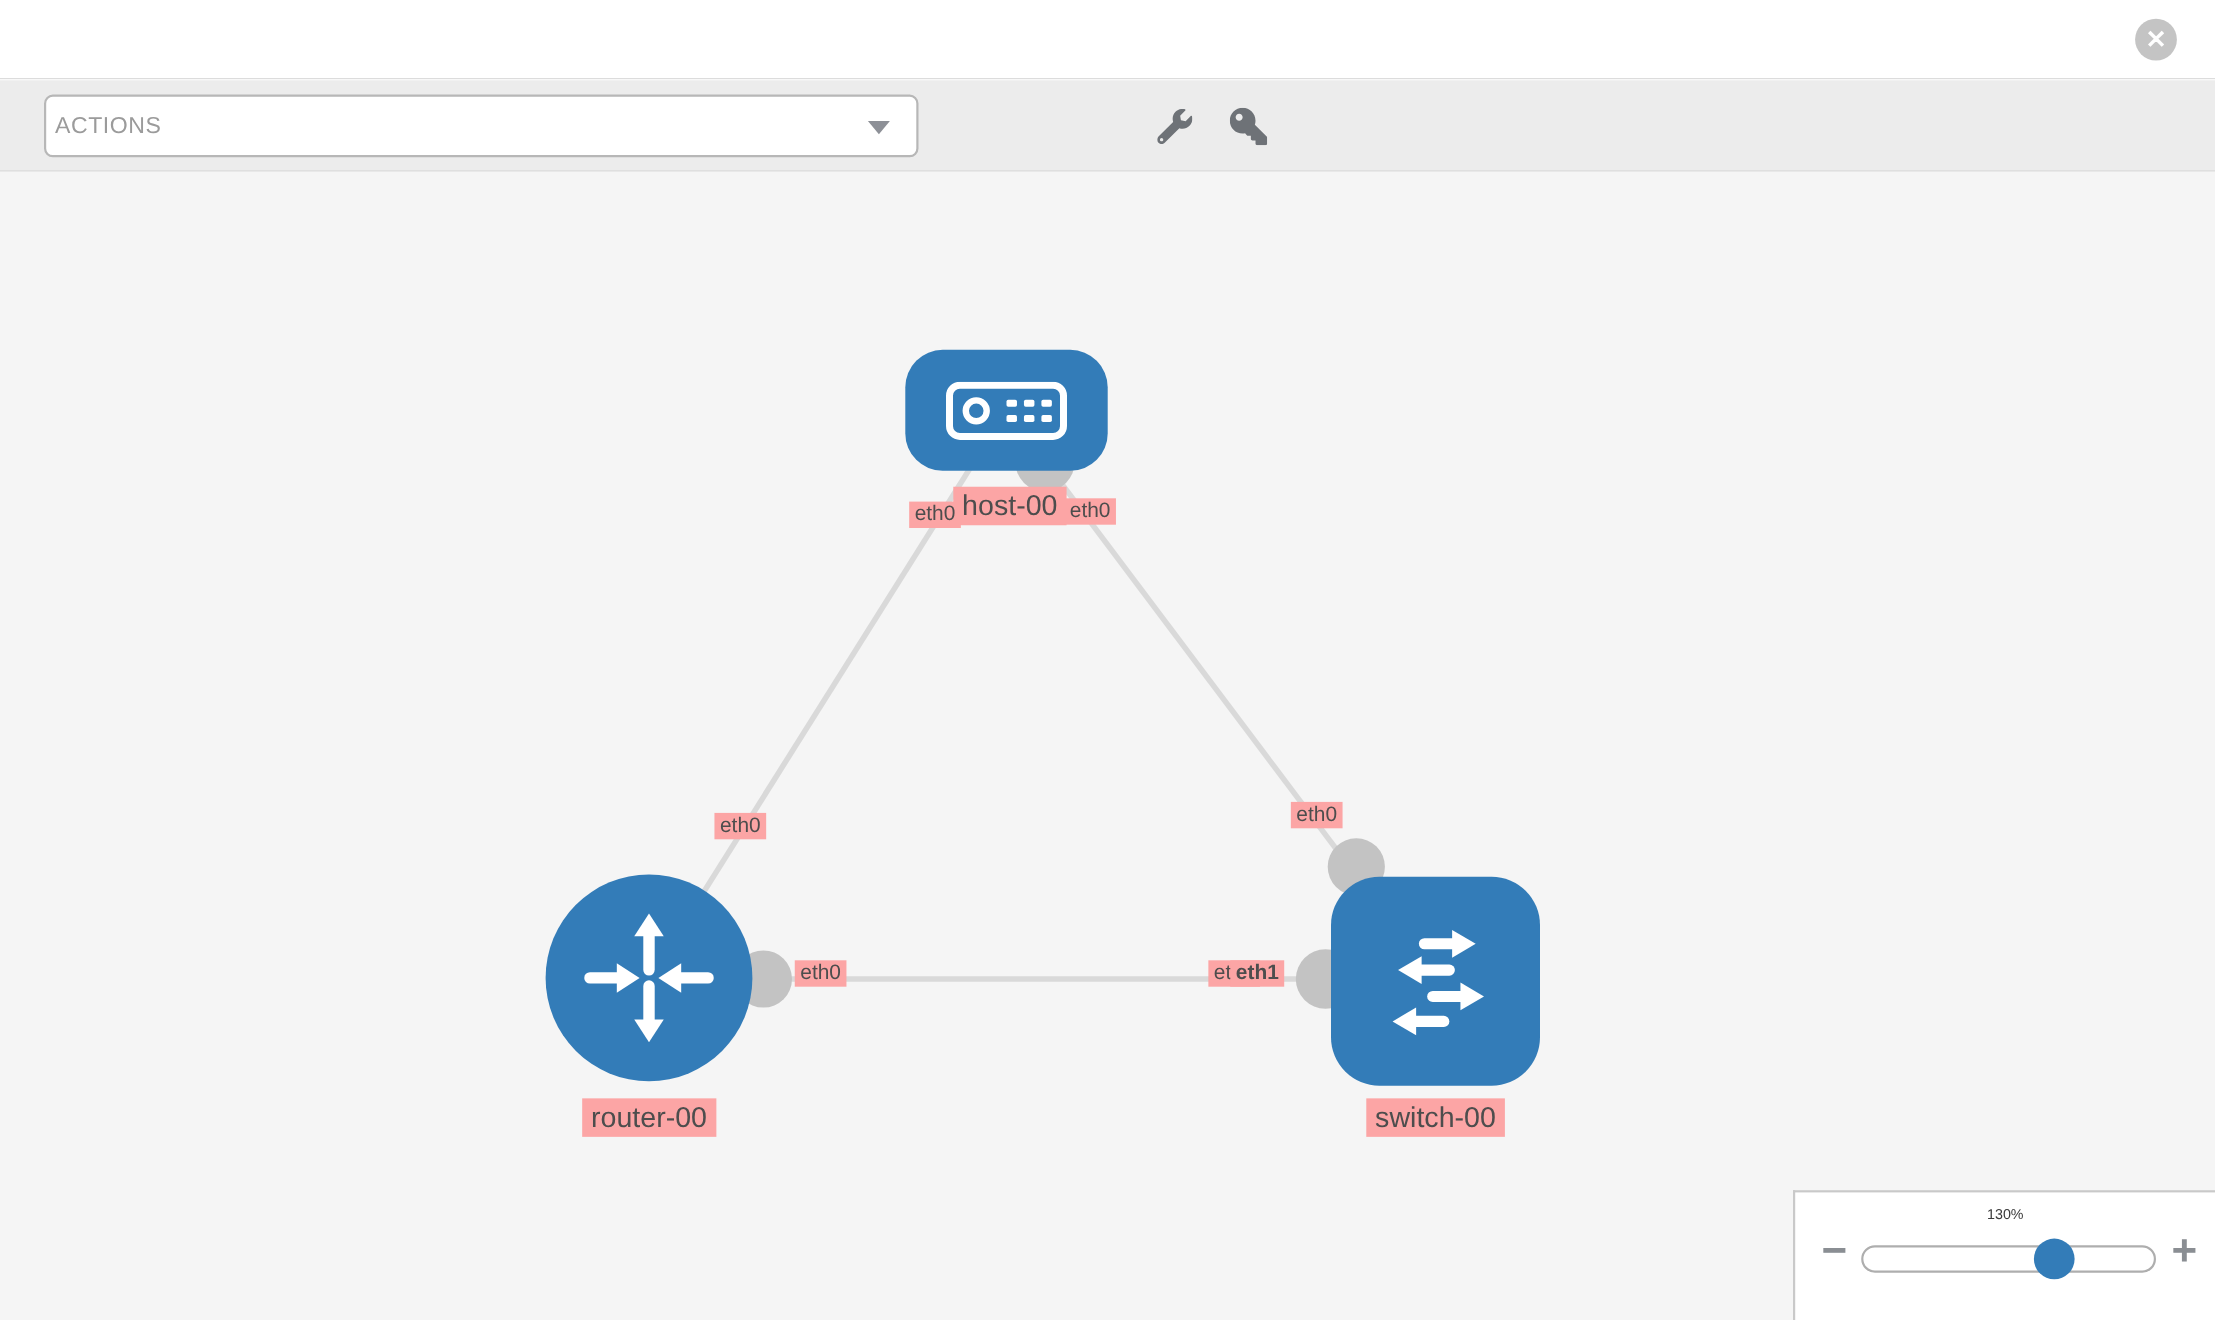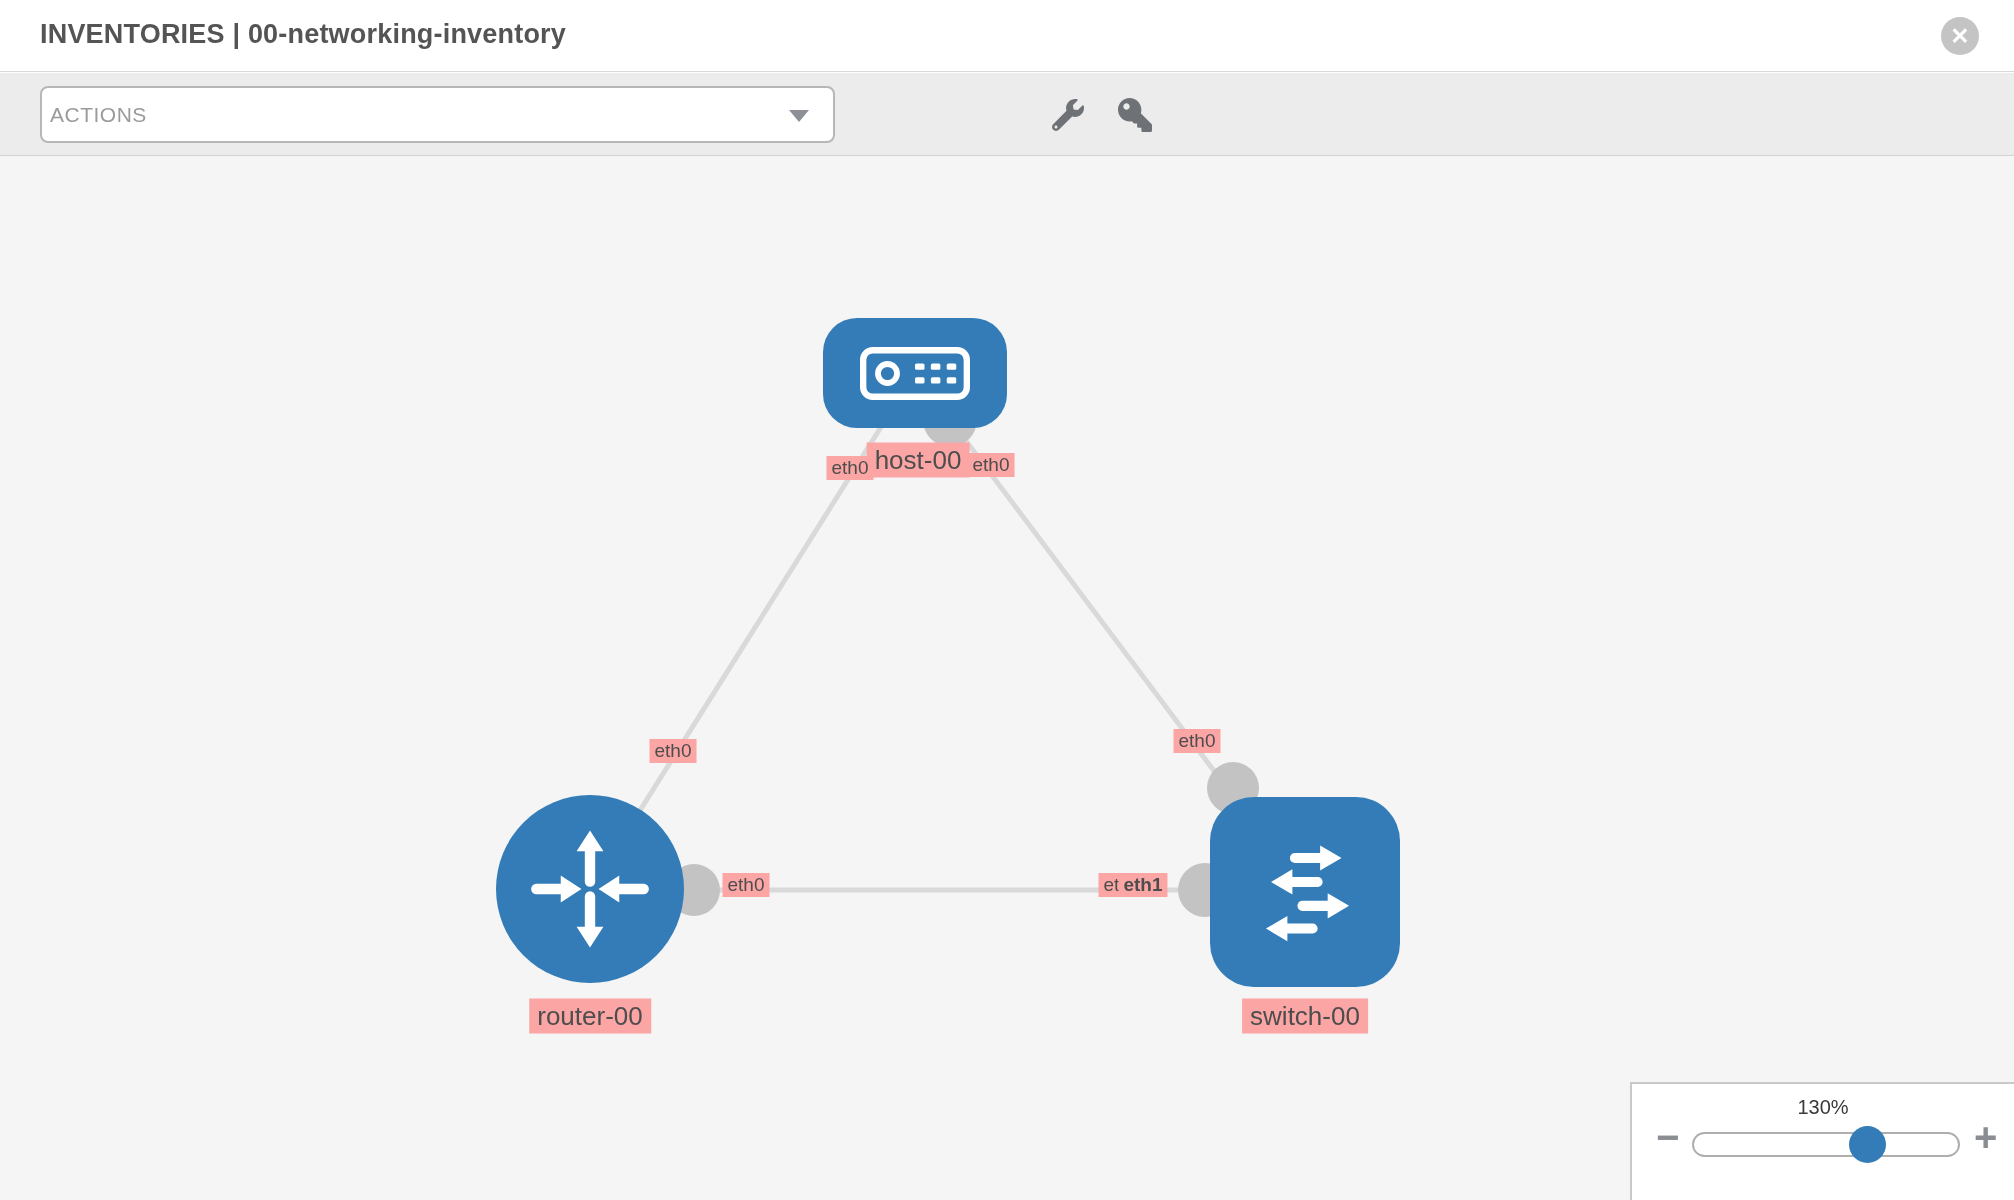--- a/index.html
+++ b/index.html
@@ -33,34 +33,33 @@
   .node.router { left:496px;  top:639px; width:188px; height:188px; border-radius:50%; }
   .node.switch { left:1210px; top:641px; width:190px; height:190px; border-radius:44px; }
 
   .chip { position:absolute; transform:translate(-50%,-50%); background:#fca5a5; color:#4d4d4d; font-size:19px; padding:1px 5px; white-space:nowrap; z-index:5; }
   .chip.node-label { font-size:26px; padding:2px 8px; z-index:4; }
   .chip.under { z-index:5; }
   .chip.over  { z-index:6;font-weight:bold; }
 
   
   .zoom-panel { position:absolute; left:1630px; top:1082px; width:384px; height:118px; background:#fff; border-left:2px solid #c9c9c9; border-top:2px solid #c9c9c9; z-index:10; }
-  .zoom-level { position:absolute; left:0; top:12px; width:100%; text-align:center; font-size:20px; color:#3b3b3b; }
+  .zoom-level { position:absolute; left:0; top:12px; width:100%; text-align:center; font-size:13px; color:#3b3b3b; }
   .zoom-minus, .zoom-plus { position:absolute; top:33px; font-size:40px; font-weight:bold; color:#8a8e93; line-height:1; cursor:pointer; }
   .zoom-minus { left:24px; }
   .zoom-plus  { left:342px; }
   .zoom-track { position:absolute; left:60px; top:48px; width:268px; height:25px; border:2px solid #aeaeae; border-radius:13px; background:#fff; cursor:pointer; }
   .zoom-thumb { position:absolute; left:155px; top:-8px; width:37px; height:37px; border-radius:50%; background:#337cb8; cursor:grab; }
 </style>
 </head>
 <body>
 
 <div class="app">
 
   <div class="header">
-    <div class="page-title">INVENTORIES | 00-networking-inventory</div>
     <div class="close-btn">
       <span>✕</span>
     </div>
   </div>
 
   <div class="toolbar">
     <div class="combo actions">
       <span class="combo-label">ACTIONS</span>
       <span class="caret"></span>
     </div>

